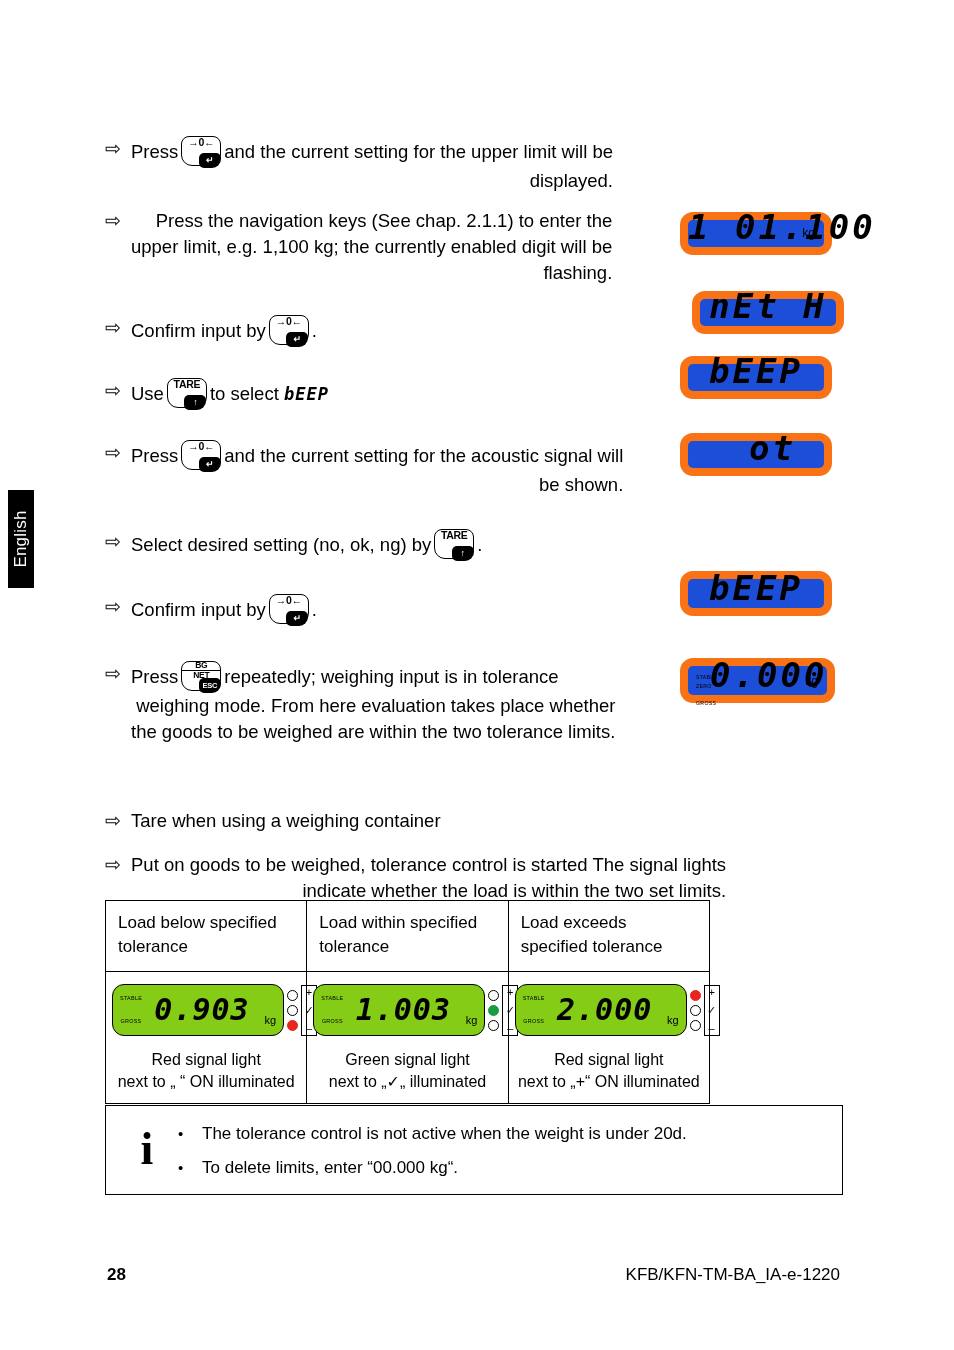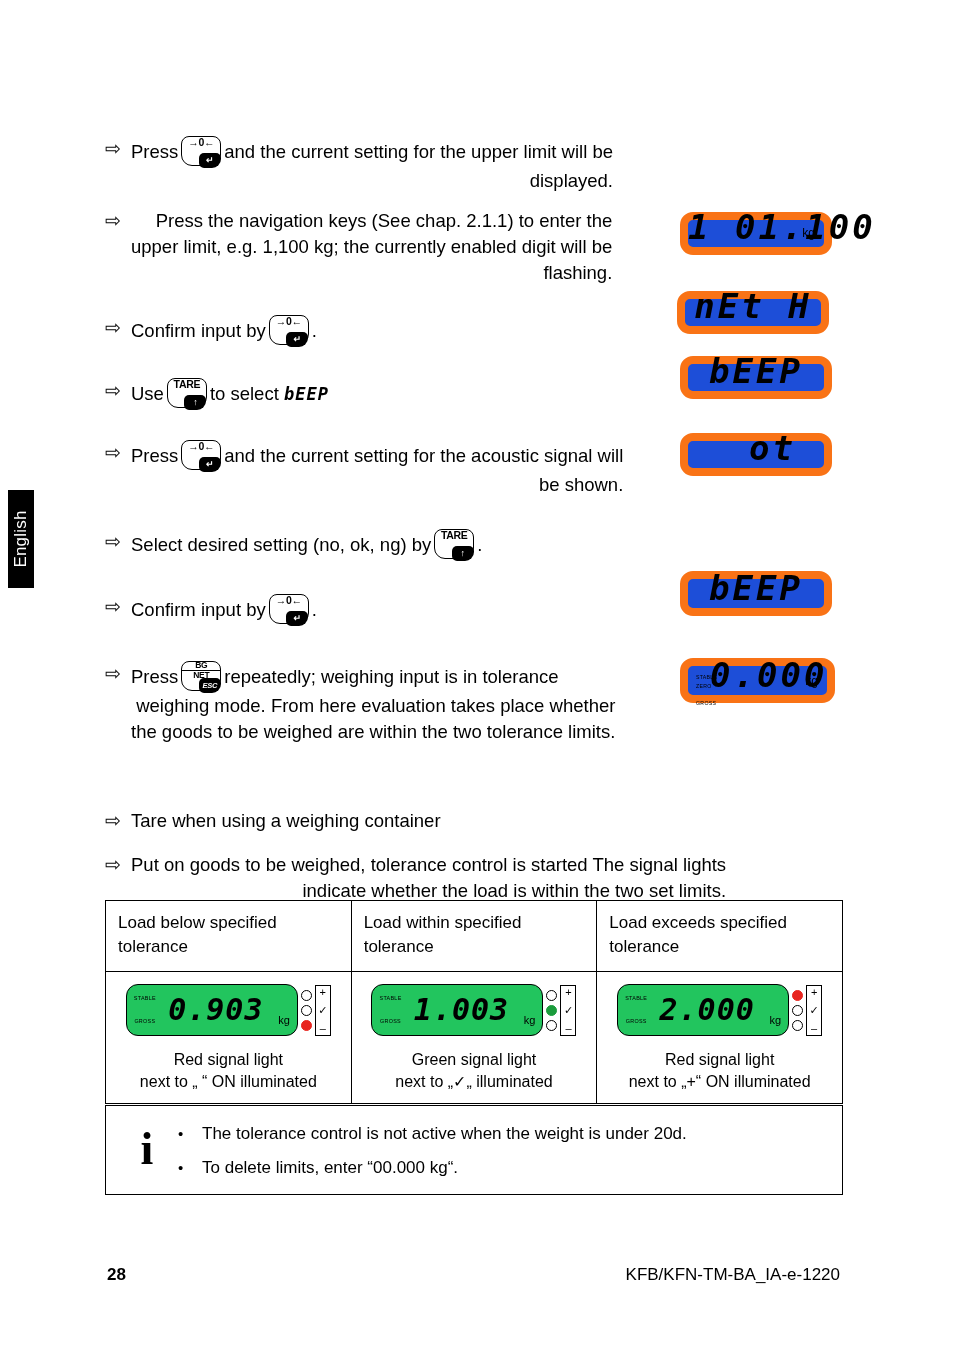--- a/index.html
+++ b/index.html
@@ -100,21 +100,21 @@
     width: 22px;
     height: 15px;
     background: #000;
     border-radius: 5px 5px 9px 5px;
     color: #fff;
     font-size: 9px;
     line-height: 15px;
     text-align: center;
     font-weight: bold;
   }
-  .key .badge.esc { font-size: 7.5px; letter-spacing: -0.2px; font-style: italic; }
+  .key .badge.esc { font-size: 7.5px; letter-spacing: -0.2px; }
   .key.tall { height: 32px; }
 
   
   .seg {
     font-family: "DejaVu Sans Mono", monospace;
     font-weight: bold;
     font-style: italic;
     letter-spacing: 2px;
   }
   .seg-inline { font-size: 17px; letter-spacing: 1px; }
@@ -158,21 +158,21 @@
     letter-spacing: 0.3px;
     color: #000;
   }
   .lcd .lcd-flags .g2 { margin-top: 9px; }
 
   
   .tol-table {
     position: absolute;
     left: 0;
     top: 900px;
-    width: 738px;
+    width: 605px;
     border: 1.6px solid #000;
     border-collapse: collapse;
     table-layout: fixed;
   }
   .tol-table td {
     border: 1.6px solid #000;
     vertical-align: top;
     padding: 0;
   }
   .tol-head {
@@ -195,21 +195,21 @@
     display: inline-flex;
     align-items: center;
     gap: 3px;
   }
   .device-lcd {
     position: relative;
     width: 172px;
     height: 52px;
     border: 1.8px solid #000;
     border-radius: 12px;
-    background: #22c55e;
+    background: #84cc16;
   }
   .device-lcd .flags {
     position: absolute;
     left: 7px;
     top: 9px;
     font-size: 5.4px;
     line-height: 9px;
     letter-spacing: 0.3px;
   }
   .device-lcd .flags .g2 { margin-top: 14px; }
@@ -398,21 +398,21 @@
       <span class="ln">Put on goods to be weighed, tolerance control is started The signal lights</span>
       <span class="ln">indicate whether the load is within the two set limits.</span>
     </div>
   </div>
 
   <div class="lcd" style="left:575px; top:212px; width:152px; height:43px;">
     <div class="lcd-main right">1 01.100</div>
     <div class="lcd-unit">kg</div>
   </div>
 
-  <div class="lcd" style="left:572px; top:291px; width:152px; height:43px;">
+  <div class="lcd" style="left:587px; top:291px; width:152px; height:43px;">
     <div class="lcd-main">nEt H</div>
   </div>
 
   <div class="lcd" style="left:575px; top:356px; width:152px; height:43px;">
     <div class="lcd-main">bEEP</div>
   </div>
 
   <div class="lcd" style="left:575px; top:433px; width:152px; height:43px;">
     <div class="lcd-main right" style="padding-right:28px;padding-left:10px;">ot</div>
   </div>

